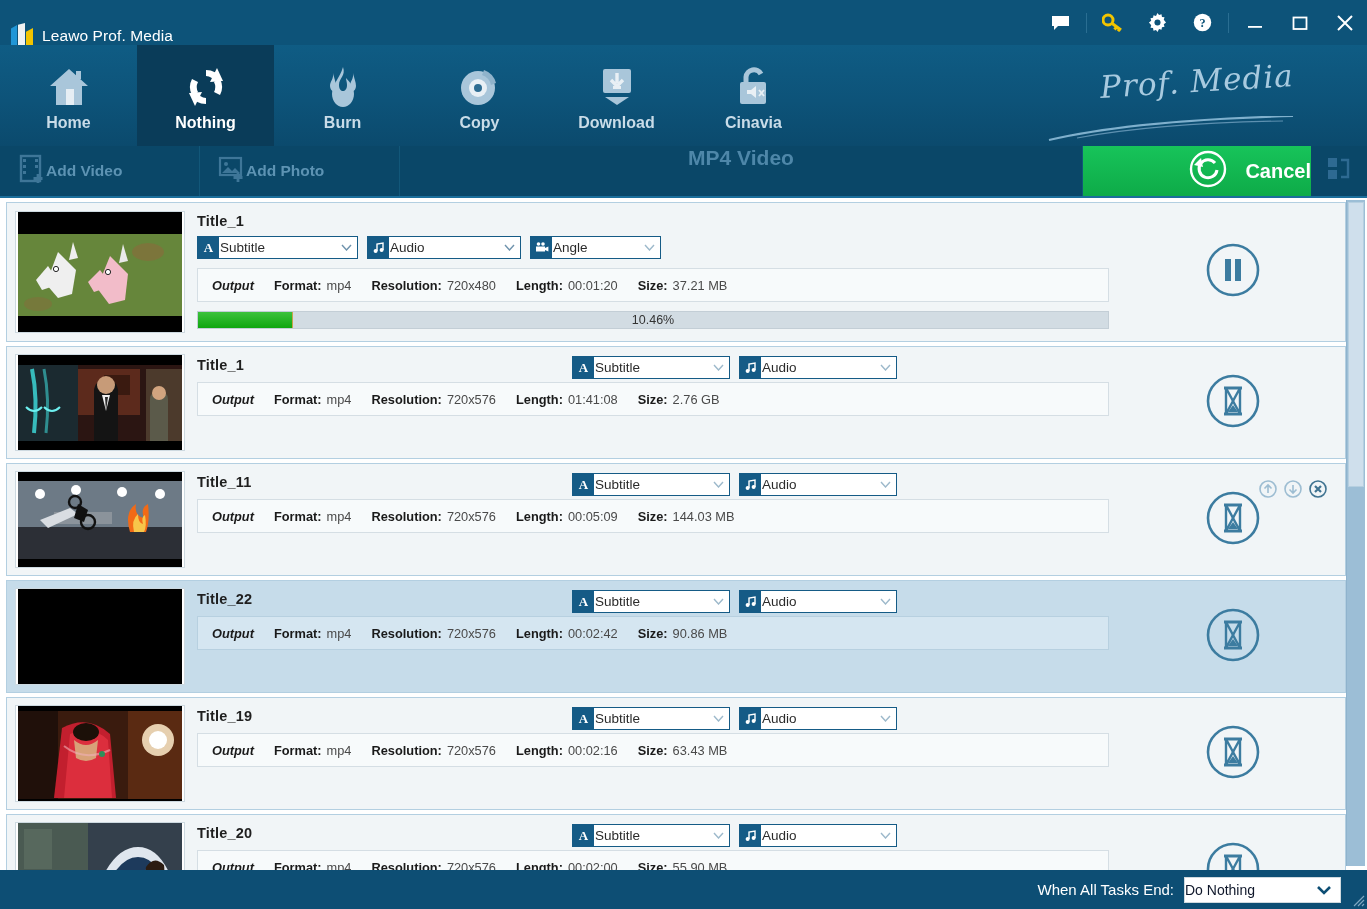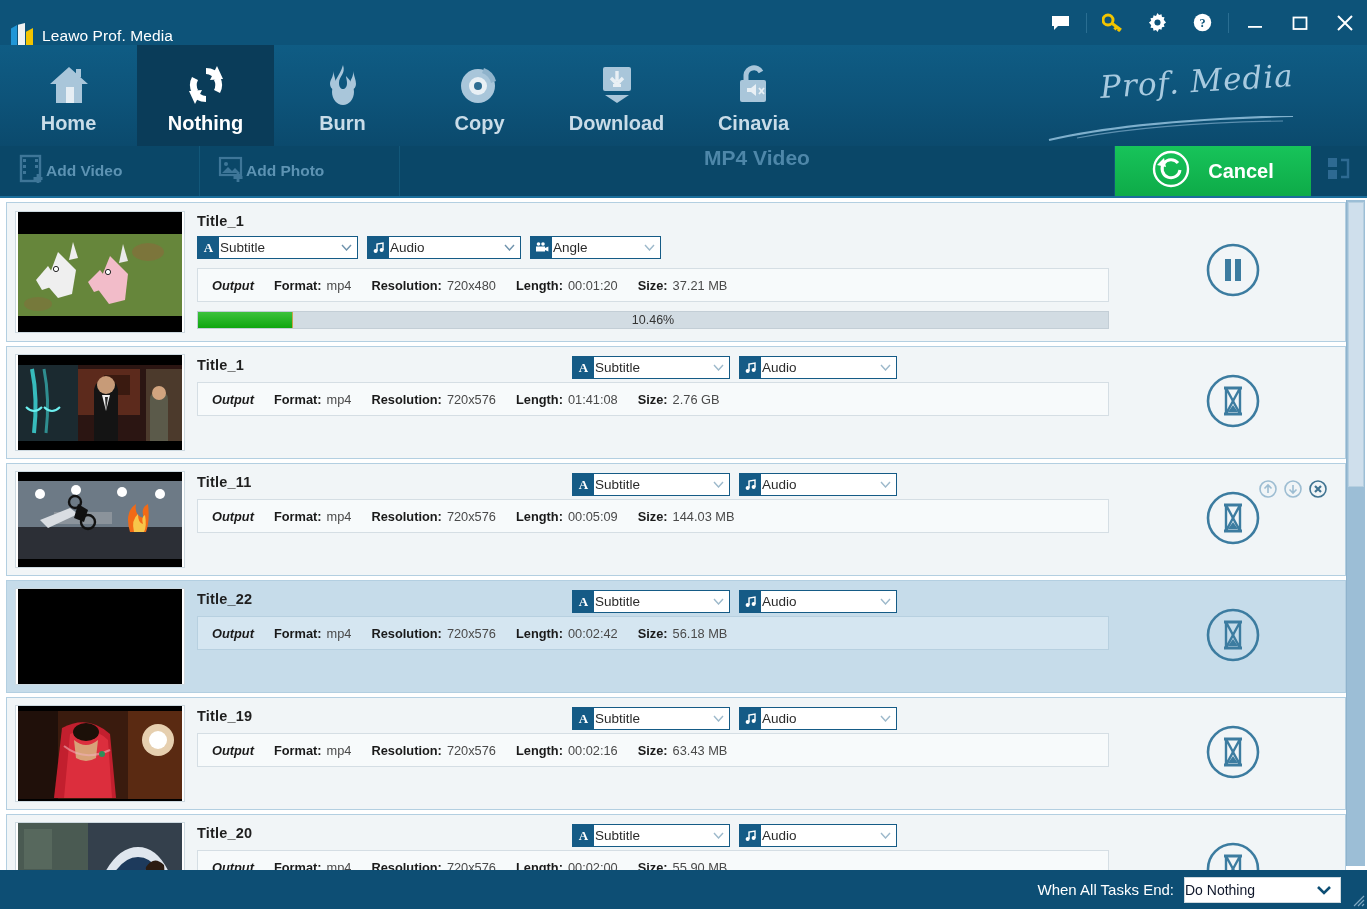--- a/index.html
+++ b/index.html
@@ -36,21 +36,21 @@
 
   
   .nav {
     position: absolute; top: 45px; left: 0; width: 1367px; height: 101px;
     background: linear-gradient(to bottom, #0f5c84 0%, #0d5379 55%, #0b4a6d 100%);
     display: flex; align-items: stretch;
   }
   .nav-item {
     width: 137px; display: flex; flex-direction: column;
     align-items: center; justify-content: center; gap: 3px;
-    color: #c9dce8; font-size: 20px; font-weight: bold;
+    color: #c9dce8; font-size: 16px; font-weight: bold;
     padding-top: 2px;
   }
   .nav-item.active { background: #0a3c59; color: #ffffff; }
   .nav-icon { height: 50px; display:flex; align-items:center; justify-content:center; }
   .nav-label { line-height: 1; }
 
   .brand {
     margin-left: auto; margin-right: 20px;
     width: 300px; position: relative;
     display: flex; align-items: flex-start; justify-content: center;
@@ -77,22 +77,22 @@
   }
   .tool-vid { width: 200px; }
   .tool-bd  { width: 200px; }
   .tool-ph  { width: 200px; }
   .tool-fmt {
     flex: 1; display:flex; align-items:flex-start; justify-content:center;
     color:#4e87a9; font-size:21px; font-weight:bold;
     border-right: 1px solid #125779;
   }
   .cancel-btn {
-    width: 196px; background: linear-gradient(to bottom,#17c45a,#0eab48);
-    display: flex; align-items: center; justify-content: center; gap: 18px;
+    width: 228px; background: linear-gradient(to bottom,#17c45a,#0eab48);
+    display: flex; align-items: center; justify-content: flex-end; gap: 18px;
     color: #fff; font-size: 20px; font-weight: bold;
   }
   .tool-right {
     width: 56px; display:flex; align-items:center; justify-content:center;
     background: #0a4768;
   }
 
   
   .list-area {
     position: absolute; top: 198px; left: 0; width: 1367px; height: 672px;
@@ -706,21 +706,21 @@
         </div>
         <div class="output-box">
           <span class="ob-label">Output</span>
           <span class="ob-k">Format:</span>
           <span class="ob-v">mp4</span>
           <span class="ob-k">Resolution:</span>
           <span class="ob-v">720x576</span>
           <span class="ob-k">Length:</span>
           <span class="ob-v">00:02:42</span>
           <span class="ob-k">Size:</span>
-          <span class="ob-v">56.18 MB</span>
+          <span class="ob-v">90.86 MB</span>
         </div>
       </div>
       <div class="status-col">
         <span>
           <svg width="56" height="56" viewBox="0 0 56 56">
             <circle cx="28" cy="28" r="25" fill="none" stroke="#3c7ca0" stroke-width="2.6"></circle>
             <path d="M19 15 h18 M19 41 h18" stroke="#3c7ca0" stroke-width="3"></path>
             <path d="M21 15 l7 13 -7 13 z" fill="none" stroke="#3c7ca0" stroke-width="2.4"></path>
             <path d="M35 15 l-7 13 7 13 z" fill="none" stroke="#3c7ca0" stroke-width="2.4"></path>
             <path d="M23 39 h10 l-5 -7z" fill="#3c7ca0"></path>

